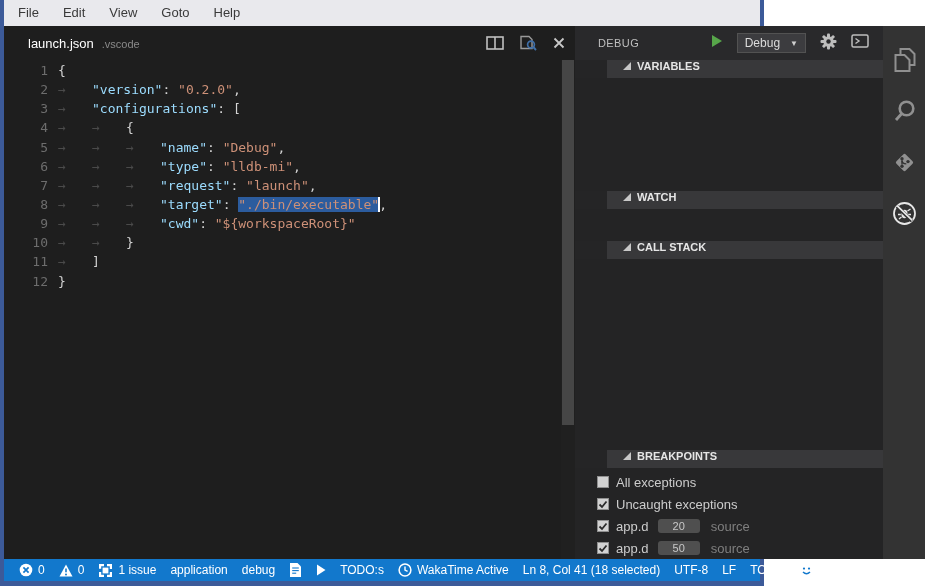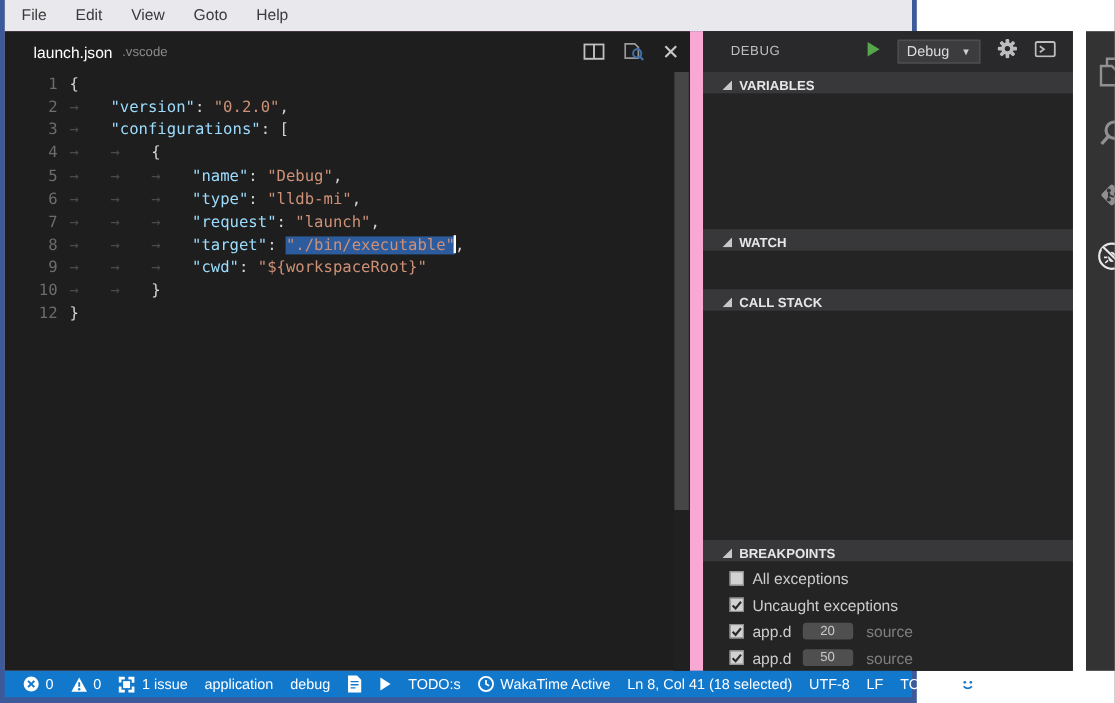--- a/index.html
+++ b/index.html
@@ -8,21 +8,21 @@
 
   .window { width:764px; height:586px; background:#3c5a99; padding:0 4px 5px 4px;
             display:flex; flex-direction:column; }
 
   
   .menubar { height:26px; background:#e9e9ed; display:flex; align-items:center;
              padding-left:2px; flex:none; }
   .menu-item { font-size:13px; color:#3a3a3a; padding:0 12px; line-height:26px; cursor:default; }
 
   
-  .workbench { flex:1; display:flex; min-height:0; background:#f9a8d4;gap:11px; }
+  .workbench { flex:1; display:flex; min-height:0; background:#eab308; }
 
   
   .editor-region { width:571px; flex:none; display:flex; flex-direction:column; background:#1e1e1e; }
   .editor-header { height:34px; flex:none; display:flex; align-items:center; padding:0 10px 0 24px; }
   .tab-title { font-size:13px; color:#ffffff; }
   .tab-desc  { font-size:11px; color:#8a8a8a; margin-left:8px; padding-top:2px; }
   .editor-actions { margin-left:auto; display:flex; align-items:center; gap:15px; }
   .editor-actions .act { display:flex; align-items:center; cursor:pointer; }
 
   .editor-body { flex:1; display:flex; min-height:0; }
@@ -44,22 +44,22 @@
   
   .sidebar { width:308px; flex:none; background:#252526; display:flex; flex-direction:column; }
   .panel-header { height:34px; flex:none; background:#29292b; display:flex; align-items:center;
                   padding:0 14px 0 23px; }
   .panel-title { font-size:11px; color:#bfbfbf; letter-spacing:0.4px; }
   .panel-actions { margin-left:auto; display:flex; align-items:center; gap:14px; }
   .dropdown { height:20px; background:#3c3c3f; border:1px solid #525252; color:#dcdcdc;
               font-size:12px; display:flex; align-items:center; gap:10px; padding:0 7px; cursor:pointer; }
   .dropdown .caret { font-size:8px; color:#cfcfcf; }
 
-  .sec-header { height:18px; flex:none; background:#38383a; display:flex; align-items:flex-end;
-                padding-left:16px; gap:6px; }
+  .sec-header { height:18px; flex:none; background:#38383a; display:flex; align-items:flex-start;
+                padding-left:16px; gap:6px;margin-left:32px; }
   .sec-header span { font-size:11px; font-weight:bold; color:#e6e6e6; }
   .sec-body { background:#242425; }
   .body-variables { height:113px; }
   .body-watch { height:32px; }
   .body-callstack { height:192px; }
   .body-breakpoints { flex:1; padding-top:3px; }
 
   .bp-row { height:22px; display:flex; align-items:center; padding-left:22px; }
   .checkbox { width:12px; height:12px; background:#d2d2d2; border:1px solid #8f8f8f;
               display:flex; align-items:center; justify-content:center; flex:none; cursor:pointer; }
@@ -128,20 +128,21 @@
             <div class="code-line"><span class="ln">1</span><span class="line-content"><span class="tok-punc">{</span></span></div>
             <div class="code-line"><span class="ln">2</span><span class="line-content"><span class="tab-arrow">→</span><span class="tok-key">"version"</span><span class="tok-punc">: </span><span class="tok-str">"0.2.0"</span><span class="tok-punc">,</span></span></div>
             <div class="code-line"><span class="ln">3</span><span class="line-content"><span class="tab-arrow">→</span><span class="tok-key">"configurations"</span><span class="tok-punc">: [</span></span></div>
             <div class="code-line"><span class="ln">4</span><span class="line-content"><span class="tab-arrow">→</span><span class="tab-arrow">→</span><span class="tok-punc">{</span></span></div>
             <div class="code-line"><span class="ln">5</span><span class="line-content"><span class="tab-arrow">→</span><span class="tab-arrow">→</span><span class="tab-arrow">→</span><span class="tok-key">"name"</span><span class="tok-punc">: </span><span class="tok-str">"Debug"</span><span class="tok-punc">,</span></span></div>
             <div class="code-line"><span class="ln">6</span><span class="line-content"><span class="tab-arrow">→</span><span class="tab-arrow">→</span><span class="tab-arrow">→</span><span class="tok-key">"type"</span><span class="tok-punc">: </span><span class="tok-str">"lldb-mi"</span><span class="tok-punc">,</span></span></div>
             <div class="code-line"><span class="ln">7</span><span class="line-content"><span class="tab-arrow">→</span><span class="tab-arrow">→</span><span class="tab-arrow">→</span><span class="tok-key">"request"</span><span class="tok-punc">: </span><span class="tok-str">"launch"</span><span class="tok-punc">,</span></span></div>
             <div class="code-line"><span class="ln">8</span><span class="line-content"><span class="tab-arrow">→</span><span class="tab-arrow">→</span><span class="tab-arrow">→</span><span class="tok-key">"target"</span><span class="tok-punc">: </span><span class="tok-str sel">"./bin/executable"</span><span class="cursor"></span><span class="tok-punc">,</span></span></div>
             <div class="code-line"><span class="ln">9</span><span class="line-content"><span class="tab-arrow">→</span><span class="tab-arrow">→</span><span class="tab-arrow">→</span><span class="tok-key">"cwd"</span><span class="tok-punc">: </span><span class="tok-str">"${workspaceRoot}"</span></span></div>
             <div class="code-line"><span class="ln">10</span><span class="line-content"><span class="tab-arrow">→</span><span class="tab-arrow">→</span><span class="tok-punc">}</span></span></div>
+            <div class="code-line"><span class="ln">11</span><span class="line-content"><span class="tab-arrow">→</span><span class="tok-punc">]</span></span></div>
             <div class="code-line"><span class="ln">12</span><span class="line-content"><span class="tok-punc">}</span></span></div>
           </div>
         <div class="scrollbar">
           <div class="scroll-thumb"></div>
         </div>
       </div>
     </div>
 
     <div class="sidebar">
       <div class="panel-header">

